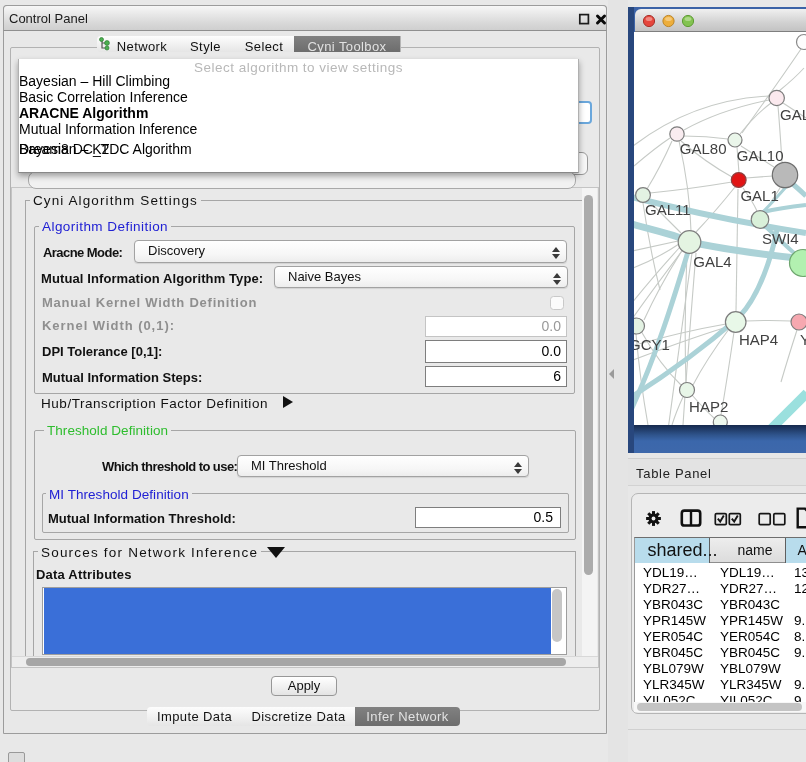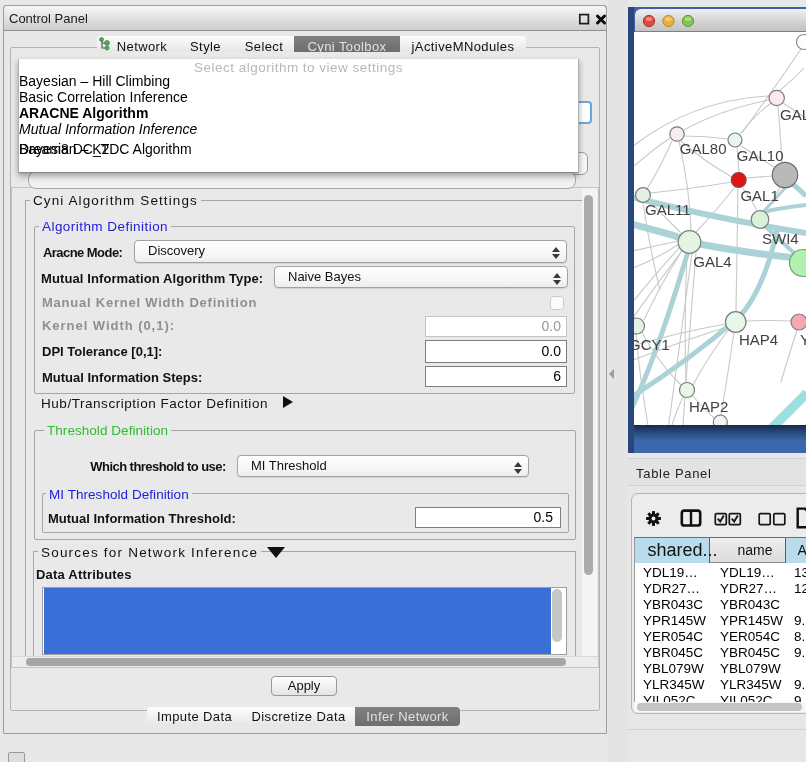--- a/index.html
+++ b/index.html
@@ -71,21 +71,21 @@
 
 <div class="abs lab b" id="L6" style="left:42px;top:370px;">Mutual Information Steps:</div>
 <div class="abs field" style="left:425px;top:366px;width:142px;height:21px;border:1px solid #7e7e7e;color:#000;line-height:19px;padding-right:5px;">6</div>
 
 <div class="abs lab" id="L7" style="left:41px;top:396px;font-size:13.5px;letter-spacing:0.54px;">Hub/Transcription Factor Definition</div>
 <div class="abs" style="left:283px;top:396px;width:0;height:0;border-top:6.5px solid transparent;border-bottom:6.5px solid transparent;border-left:10px solid #111;"></div>
 
 <div class="abs tb" style="left:34px;top:430px;width:540px;height:108px;"></div>
 <div class="abs tbt" style="left:44px;top:423px;color:#2ebd2e;letter-spacing:0.05px;">Threshold Definition</div>
 
-<div class="abs lab b" id="L8" style="left:90px;top:459px;width:136px;text-align:center;letter-spacing:-0.55px;">Which threshold to use:</div>
+<div class="abs lab b" id="L8" style="left:102px;top:459px;width:136px;text-align:left;letter-spacing:-0.55px;">Which threshold to use:</div>
 <div class="abs combo" style="left:237px;top:455px;width:290px;height:20px;">
   <span class="ct">MI Threshold</span>
     <span class="u"></span>
     <span class="d"></span>
 </div>
 
 <div class="abs tb" style="left:42px;top:493px;width:525px;height:38px;"></div>
 <div class="abs tbt" style="left:46px;top:487px;color:#2121d4;letter-spacing:0.05px;">MI Threshold Definition</div>
 <div class="abs lab b" id="L9" style="left:48px;top:511px;">Mutual Information Threshold:</div>
 <div class="abs field" style="left:415px;top:507px;width:146px;height:21px;border:1px solid #7e7e7e;color:#000;line-height:19px;padding-right:7px;">0.5</div>
@@ -111,40 +111,39 @@
   <div class="seg" style="left:0;width:95px;border-radius:4px 0 0 4px;line-height:19px;">Impute Data</div>
   <div class="seg" style="left:95px;width:113px;line-height:19px;">Discretize Data</div>
   <div class="seg sel" style="left:208px;width:105px;border-radius:0 4px 4px 0;border-right:none;line-height:19px;">Infer Network</div>
 </div>
 
 <div class="abs" style="left:97px;top:36px;width:429px;height:16px;">
   <div class="seg" style="left:0;width:80px;border-radius:4px 0 0 4px;line-height:22px;"><span style="margin-left:10px;">Network</span></div>
   <div class="seg" style="left:80px;width:57px;line-height:22px;">Style</div>
   <div class="seg" style="left:137px;width:60px;line-height:22px;">Select</div>
   <div class="seg sel" style="left:197px;width:106px;line-height:22px;">Cyni Toolbox</div>
-  <div class="seg" style="left:303px;width:126px;border-radius:0 4px 4px 0;border-right:none;line-height:22px;">jActiveMNodules</div>
 </div>
 <svg class="abs" style="left:98px;top:37px;" width="14" height="15" viewBox="0 0 14 15">
   <path d="M4 3 L4 11 L8 11 M4 6 L8 6" stroke="#555" stroke-width="1.2" fill="none"></path>
   <circle cx="3.5" cy="2.5" r="2" fill="#4caf50" stroke="#2e7d32" stroke-width="0.7"></circle>
   <circle cx="9" cy="6" r="2.4" fill="#4caf50" stroke="#2e7d32" stroke-width="0.7"></circle>
   <circle cx="9" cy="11" r="2" fill="#4caf50" stroke="#2e7d32" stroke-width="0.7"></circle>
 </svg>
 
 <div class="abs" style="left:574px;top:101px;width:18px;height:23px;border:2px solid #6aa7dc;border-radius:4px;background:#fff;box-sizing:border-box;"></div>
 <div class="abs" style="left:565px;top:152px;width:23px;height:23px;border:1px solid #999;border-radius:6px;background:#f7f7f7;box-sizing:border-box;"></div>
 
 <div class="abs" style="left:28px;top:171px;width:548px;height:18px;border:1px solid #a9a9a9;border-radius:8px;background:#f1f1f1;box-sizing:border-box;"></div>
 
 <div class="abs" style="left:17.5px;top:59px;width:561px;height:114px;background:#fff;border:1px solid #b0b0b0;border-top:none;border-bottom:1px solid #888;box-sizing:border-box;box-shadow:0 3px 6px rgba(0,0,0,0.35);"></div>
 <div class="abs" style="left:18px;top:59.5px;width:561px;text-align:center;font-size:13.5px;color:#b8b8b8;letter-spacing:0.49px;">Select algorithm to view settings</div>
 <div class="popitem" style="top:73px;">Bayesian – Hill Climbing</div>
 <div class="popitem" style="top:89px;">Basic Correlation Inference</div>
 <div class="popitem b" style="top:105px;">ARACNE Algorithm</div>
-<div class="popitem" style="top:121px;font-style:italic;">Mutual Information Inference</div>
+<div class="popitem" style="top:121px;">Mutual Information Inference</div>
 <div class="popitem" style="top:141px;">Bayesian – K2</div>
 <div class="popitem" style="top:141px;">Dream8 DC_TDC Algorithm</div>
 
 <div class="abs" style="left:8px;top:752px;width:15px;height:10px;background:#ddd;border:1px solid #999;border-radius:2px;"></div>
 
 <div class="abs" style="left:608px;top:0;width:20px;height:762px;background:#e4e4e4;"></div>
 <div class="abs" style="left:609px;top:369px;width:0;height:0;border-top:5px solid transparent;border-bottom:5px solid transparent;border-right:5px solid #9a9a9a;"></div>
 
 <div class="abs" style="left:628px;top:7px;width:178px;height:446px;background:#3c63a7;"></div>
 <div class="abs" style="left:634px;top:425px;width:172px;height:28px;background:linear-gradient(#16294d,#2f548c 10px,#3b67ab 16px,#3e68ab);"></div>

